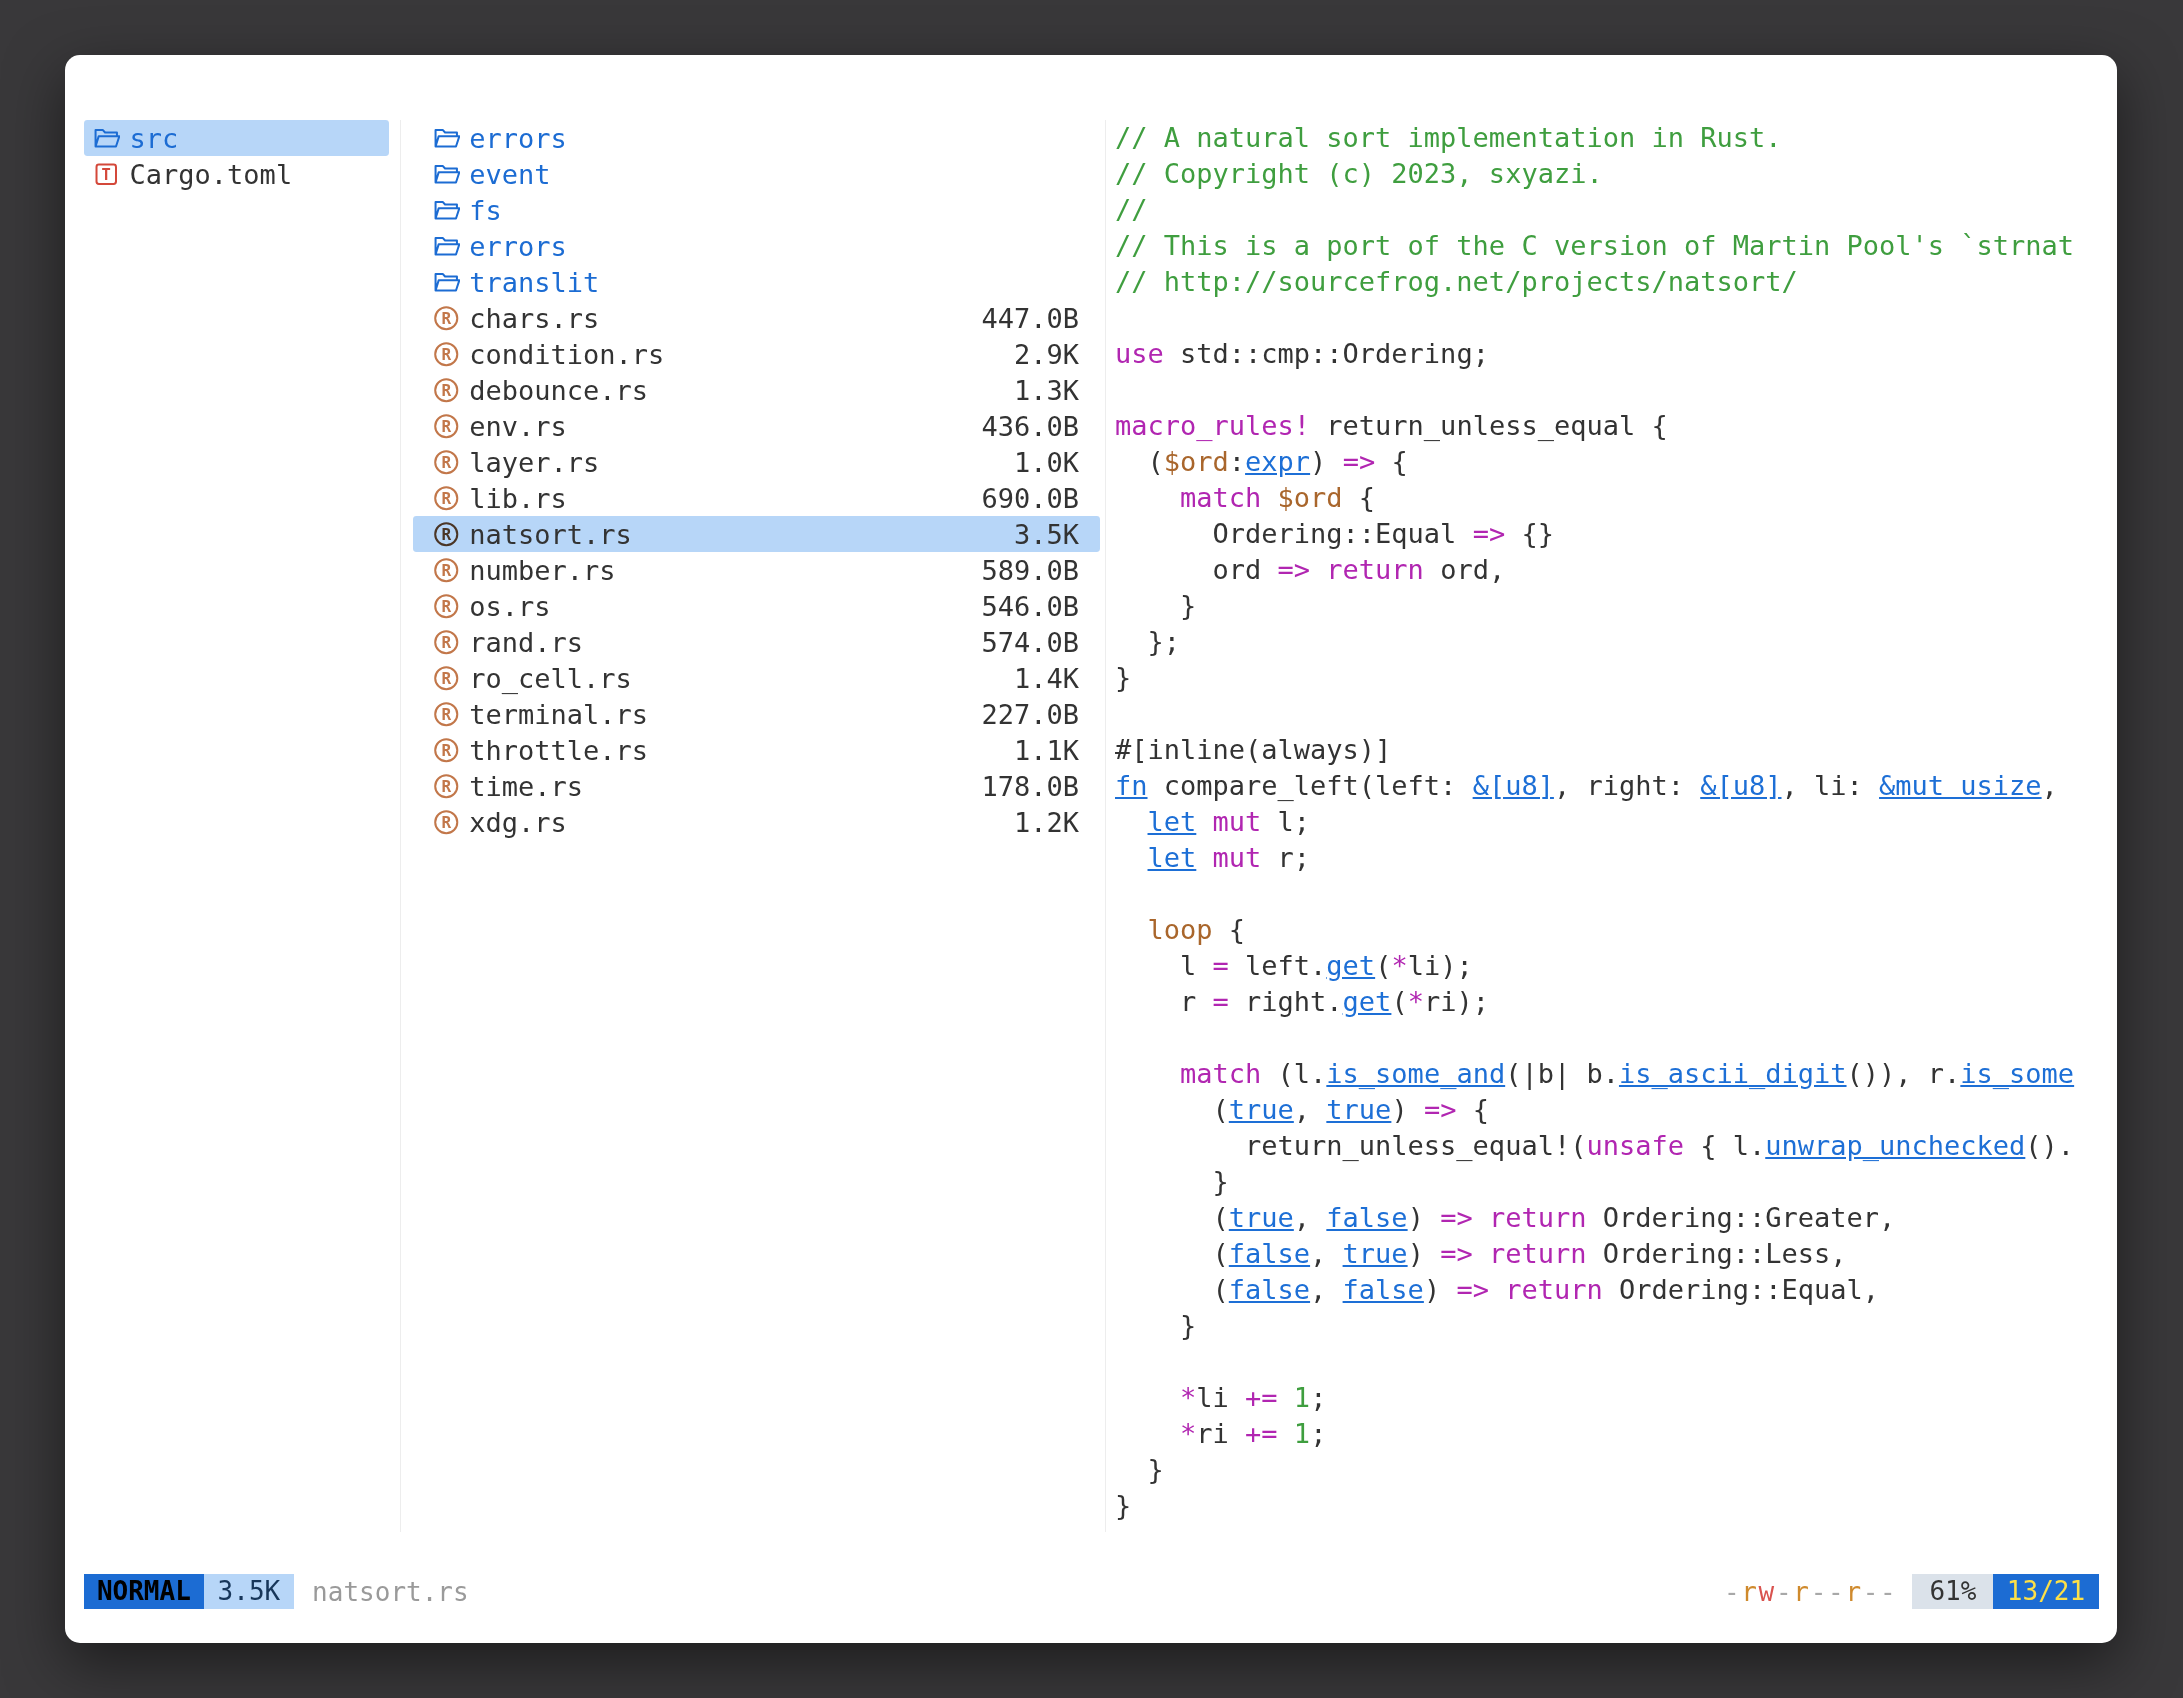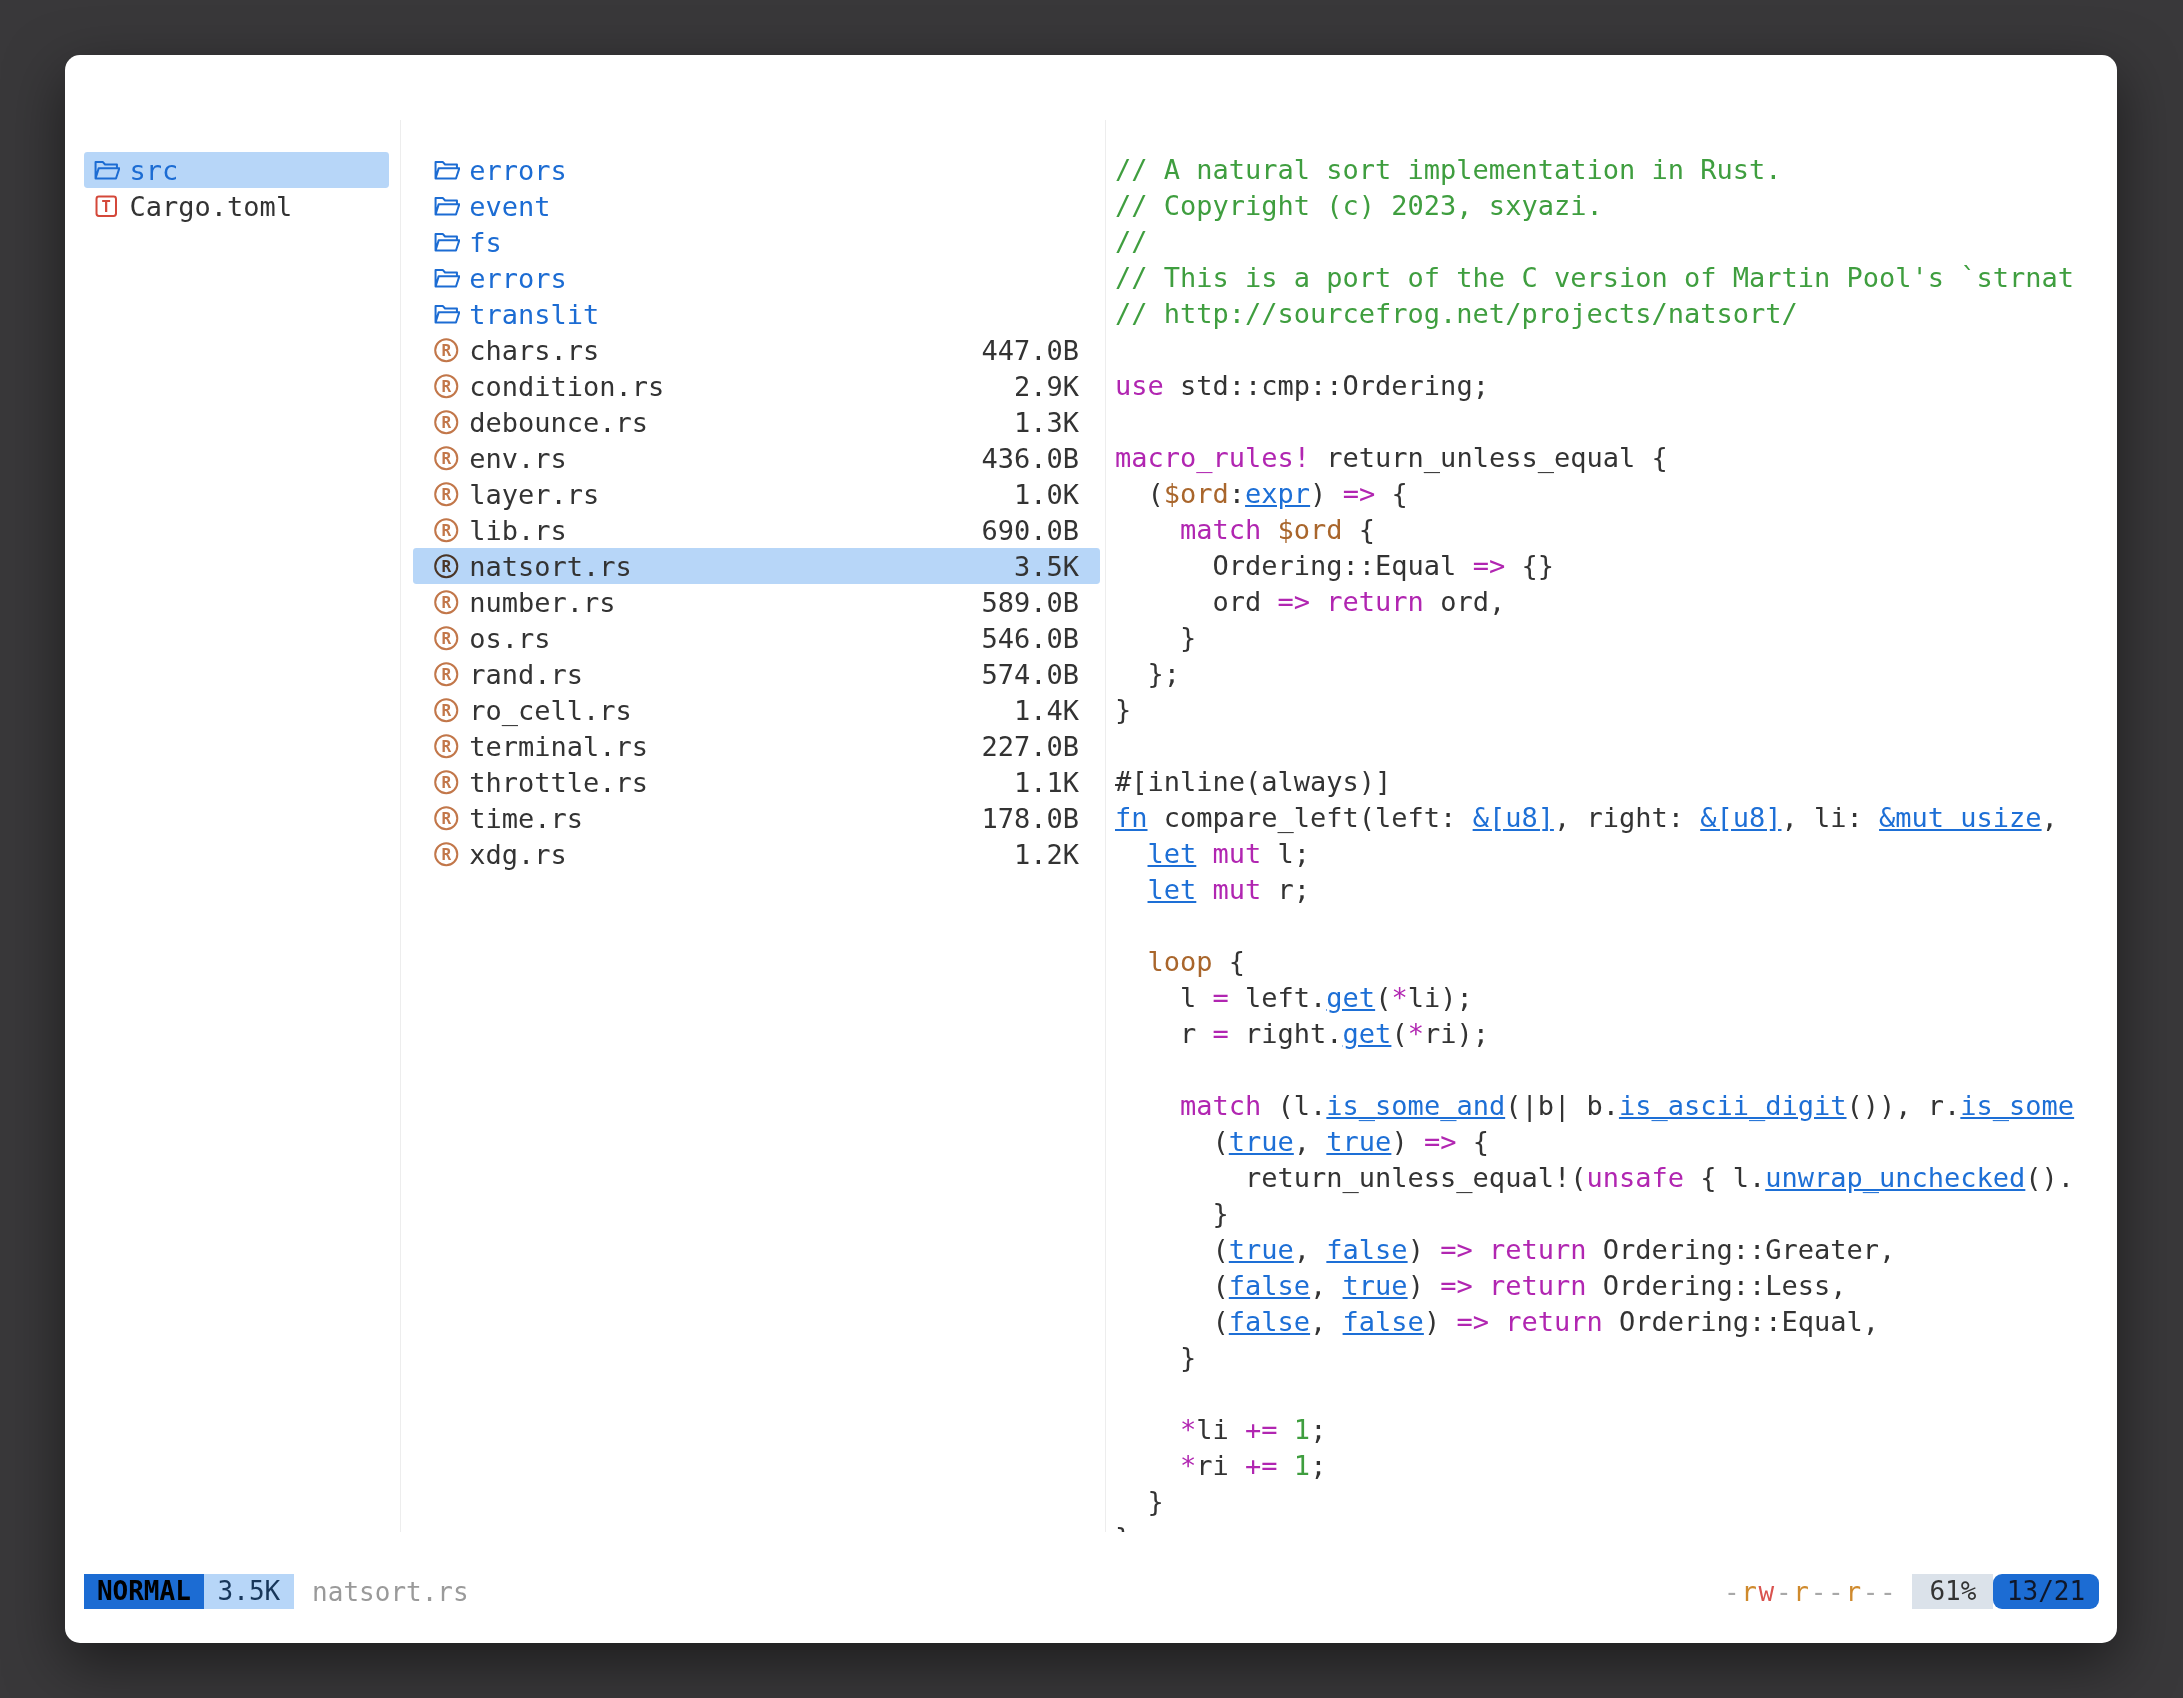--- a/index.html
+++ b/index.html
@@ -10,21 +10,21 @@
     position:relative;
     overflow:hidden;
   }
   .window {
     position:absolute; left:65px; top:55px; width:2052px; height:1588px;
     background:#ffffff; border-radius:15px;
     box-shadow:0 20px 59px rgba(0,0,0,.5);
     overflow:hidden;
   }
   .panes { position:absolute; left:0; right:0; top:65px; bottom:111px; }
-  .pane { position:absolute; top:0; bottom:0; overflow:hidden;margin-top:32px; }
+  .pane { position:absolute; top:0; bottom:0; overflow:hidden; }
   #parent-pane { left:18.5px; width:305px; }
   #current-pane { left:348px; width:687px; }
   #preview-pane {
     left:1050px; right:20px;
     font-size:27px; line-height:36px; white-space:pre;
     color:var(--syn-default,#333);
   }
   .divider { position:absolute; top:0; bottom:0; width:0.8px; background:#ededed; }
   #divider-1 { left:335px; }
   #divider-2 { left:1040px; }
@@ -60,21 +60,21 @@
   .badge { height:35px; line-height:35px; padding:0 13.4px; white-space:pre; }
   .badge-mode { background:var(--accent-blue,#1c6cd3); color:#000000; font-weight:bold; }
   .badge-size { background:var(--highlight,#b7d6f8); color:#17365a; }
   .status-filename { margin-left:18.5px; color:var(--filename-gray,#9a9a9a); }
   .spacer { flex:1; }
   .perms { margin-right:15px; letter-spacing:1.7px; }
   .p-dim { color:var(--perm-dim,#a8a8a8); }
   .p-r   { color:var(--perm-r,#cf8a2d); }
   .p-w   { color:var(--perm-w,#d9534f); }
   .badge-percent  { background:var(--percent-bg,#dbe2ea); color:#333; padding:0 17px; }
-  .badge-position { background:var(--accent-blue,#1c6cd3); color:#0f172a;border-radius:9px; }
+  .badge-position { background:var(--accent-blue,#1c6cd3); color:#fde047; }
 </style>
 </head>
 <body>
 
 <div class="window">
   <div class="panes">
     <div class="pane" id="parent-pane">
         <div class="row selected is-dir"><span class="icon icon-dir"><svg viewBox="0 0 24 24">
               <path d="M3 19 V5 h6 l2 2.2 h10 v3.2 M3 19 l2.6-8.6 H23 L20.2 19 z" fill="none" stroke="currentColor" stroke-width="1.7" stroke-linejoin="round" stroke-linecap="round"></path>
             </svg></span><span class="label">src</span></div>

